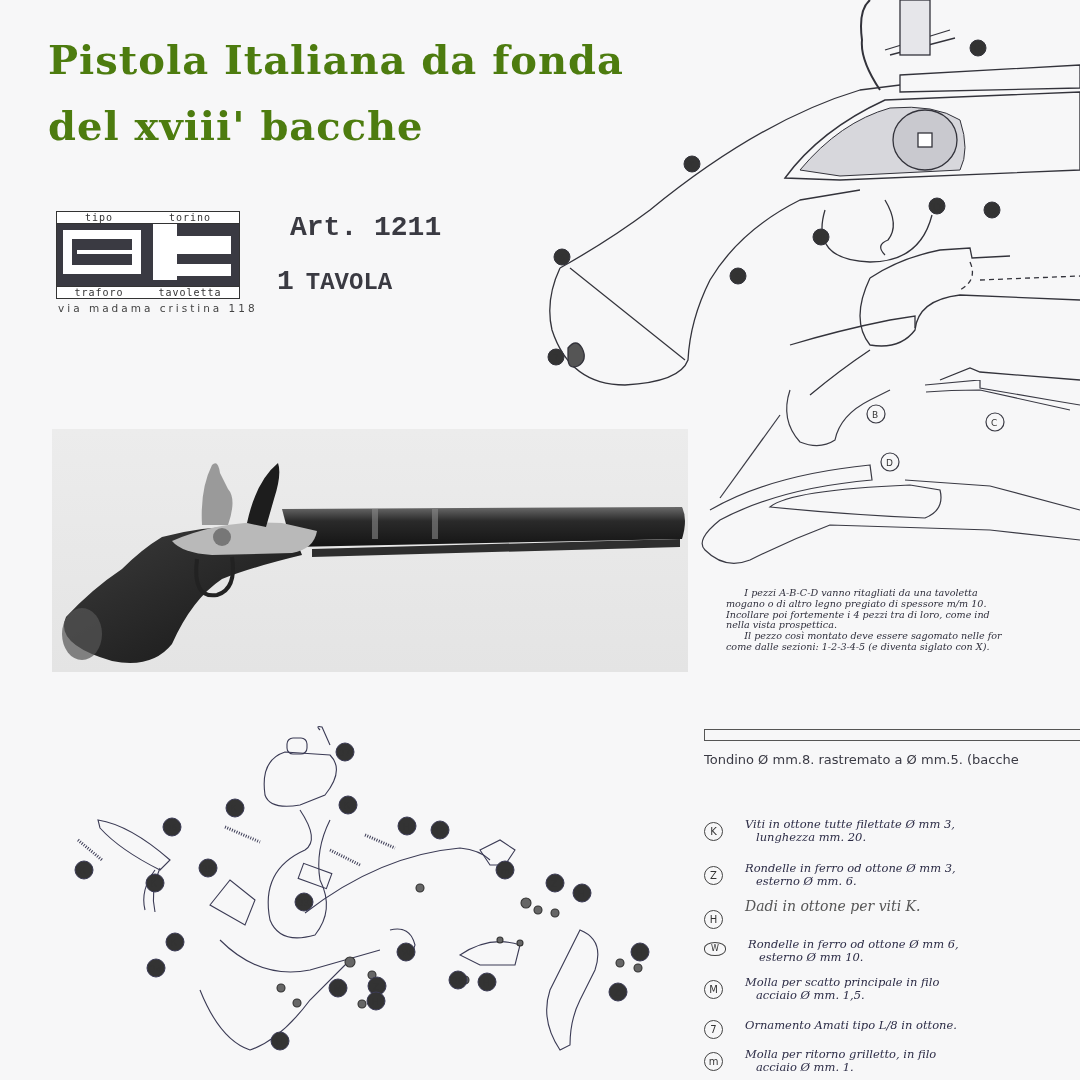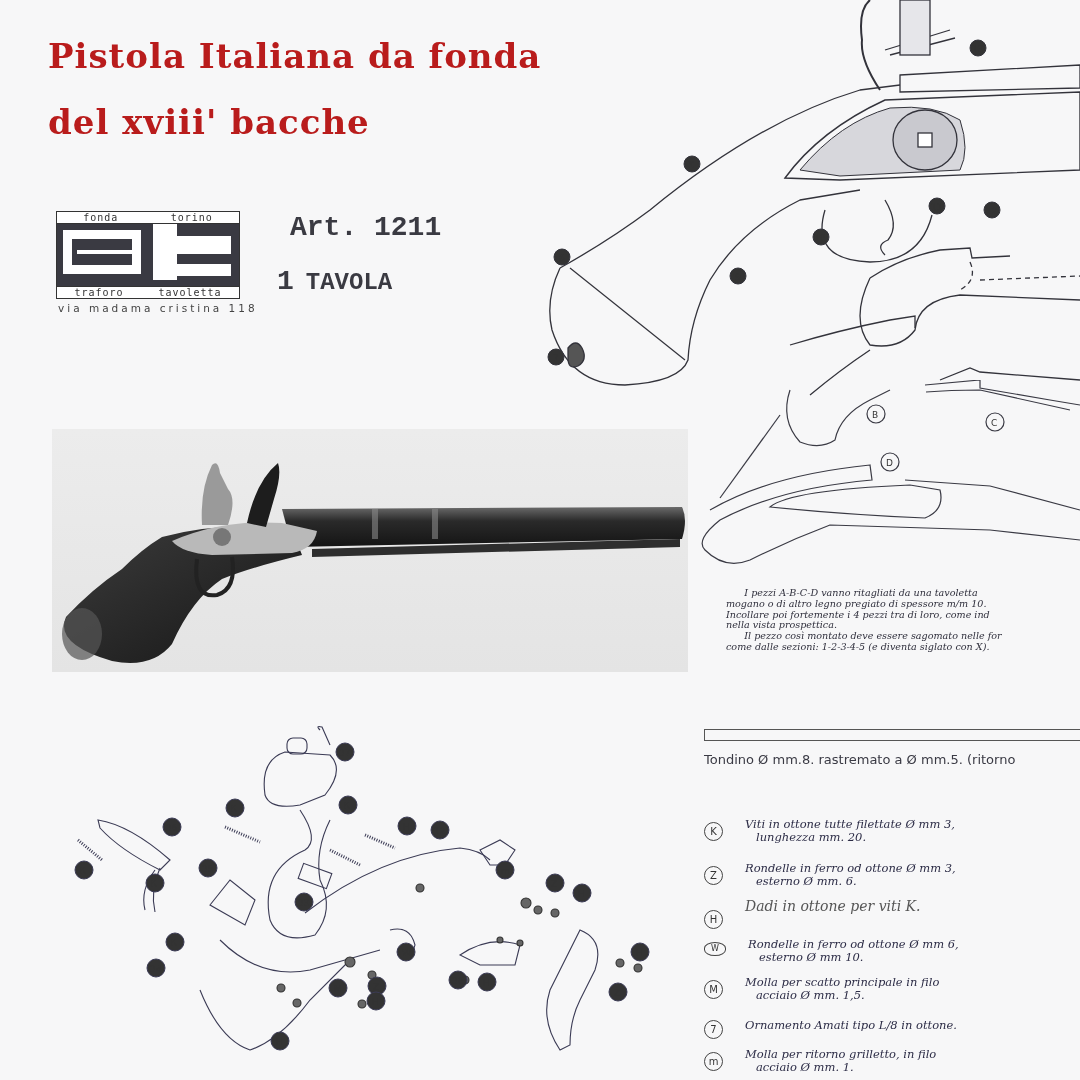--- a/index.html
+++ b/index.html
@@ -1,18 +1,18 @@
 <!DOCTYPE html>
 <html><head>
 <meta charset="utf-8">
 <style>
   html,body{margin:0;padding:0;}
   body{width:1080px;height:1080px;background:#f7f7f8;position:relative;overflow:hidden;font-family:"DejaVu Serif",serif;color:#2b2b33;}
   .abs{position:absolute;}
-  .title{left:48px;font-family:"DejaVu Serif",serif;font-weight:bold;font-size:34px;letter-spacing:1px;color:#b91c1c;font-style:normal;}
+  .title{left:48px;font-family:"DejaVu Serif",serif;font-weight:bold;font-size:40px;letter-spacing:1px;color:#4d7c0f;font-style:normal;}
   .title.l1{top:36px;}
   .title.l2{top:102px;}
   .logo{left:56px;top:211px;width:182px;height:86px;border:1.5px solid #333;background:#fff;}
   .logo .top,.logo .bot{position:absolute;left:0;right:0;height:11px;font-family:"DejaVu Sans Mono",monospace;font-size:10px;line-height:11px;display:flex;justify-content:space-around;color:#333;letter-spacing:1px;}
   .logo .top{top:0;border-bottom:1px solid #333;}
   .logo .bot{bottom:0;border-top:1px solid #333;margin-top:25px;}
   .logo .mark{position:absolute;left:0;right:0;top:12px;bottom:12px;background:#3a3a42;}
   .logo .a{position:absolute;left:6px;top:6px;width:78px;height:44px;border:9px solid #fff;border-left-width:9px;box-sizing:border-box;}
   .logo .a-bar{position:absolute;left:20px;top:26px;width:55px;height:6px;background:#3a3a42;border-top:4px solid #fff;}
   .logo .t-stem{position:absolute;left:96px;top:0;width:24px;bottom:6px;background:#fff;}
@@ -33,21 +33,21 @@
   svg{position:absolute;}
 </style>
 </head>
 <body>
 
 <div class="abs title l1">Pistola Italiana da fonda</div>
 <div class="abs title l2">del xviii' bacche</div>
 
 <div class="abs logo">
   <div class="top">
-    <span>fonda</span>
+    <span>tipo</span>
     <span>torino</span>
   </div>
   <div class="mark">
     <div class="a"></div>
     <div class="a-bar"></div>
     <div class="t-stem"></div>
     <div class="t-bar"></div>
     <div class="t-foot"></div>
   </div>
   <div class="bot">
@@ -161,21 +161,21 @@
 </svg>
 
 <div class="abs note">      I pezzi A-B-C-D vanno ritagliati da una tavoletta
 mogano o di altro legno pregiato di spessore m/m 10.
 Incollare poi fortemente i 4 pezzi tra di loro, come ind
 nella vista prospettica.
       Il pezzo così montato deve essere sagomato nelle for
 come dalle sezioni: 1-2-3-4-5 (e diventa siglato con X).</div>
 
 <div class="abs rod"></div>
-<div class="abs rodtxt">Tondino Ø mm.8. rastremato a Ø mm.5. (ritorno</div>
+<div class="abs rodtxt">Tondino Ø mm.8. rastremato a Ø mm.5. (bacche</div>
 
 <svg class="abs" style="left:60px;top:700px" width="640" height="380" viewBox="0 0 640 380" fill="none" stroke="#3b3b55" stroke-width="1.1">
 
   <path d="M225 52 Q200 60 205 95 Q210 110 240 105 L265 95 Q285 70 270 55 Z"></path>
   <rect x="227" y="38" width="20" height="16" rx="6"></rect>
   <path d="M260 30 Q255 25 262 27 L270 45"></path>
   <path d="M240 110 Q260 140 245 150 Q200 170 210 220 Q220 245 255 235 Q275 210 260 180 Q255 150 270 120"></path>
   <rect x="240" y="168" width="30" height="16" transform="rotate(20 255 176)"></rect>
 
   <path d="M165 127 L200 142" stroke-width="3" stroke-dasharray="1 1.5"></path>

